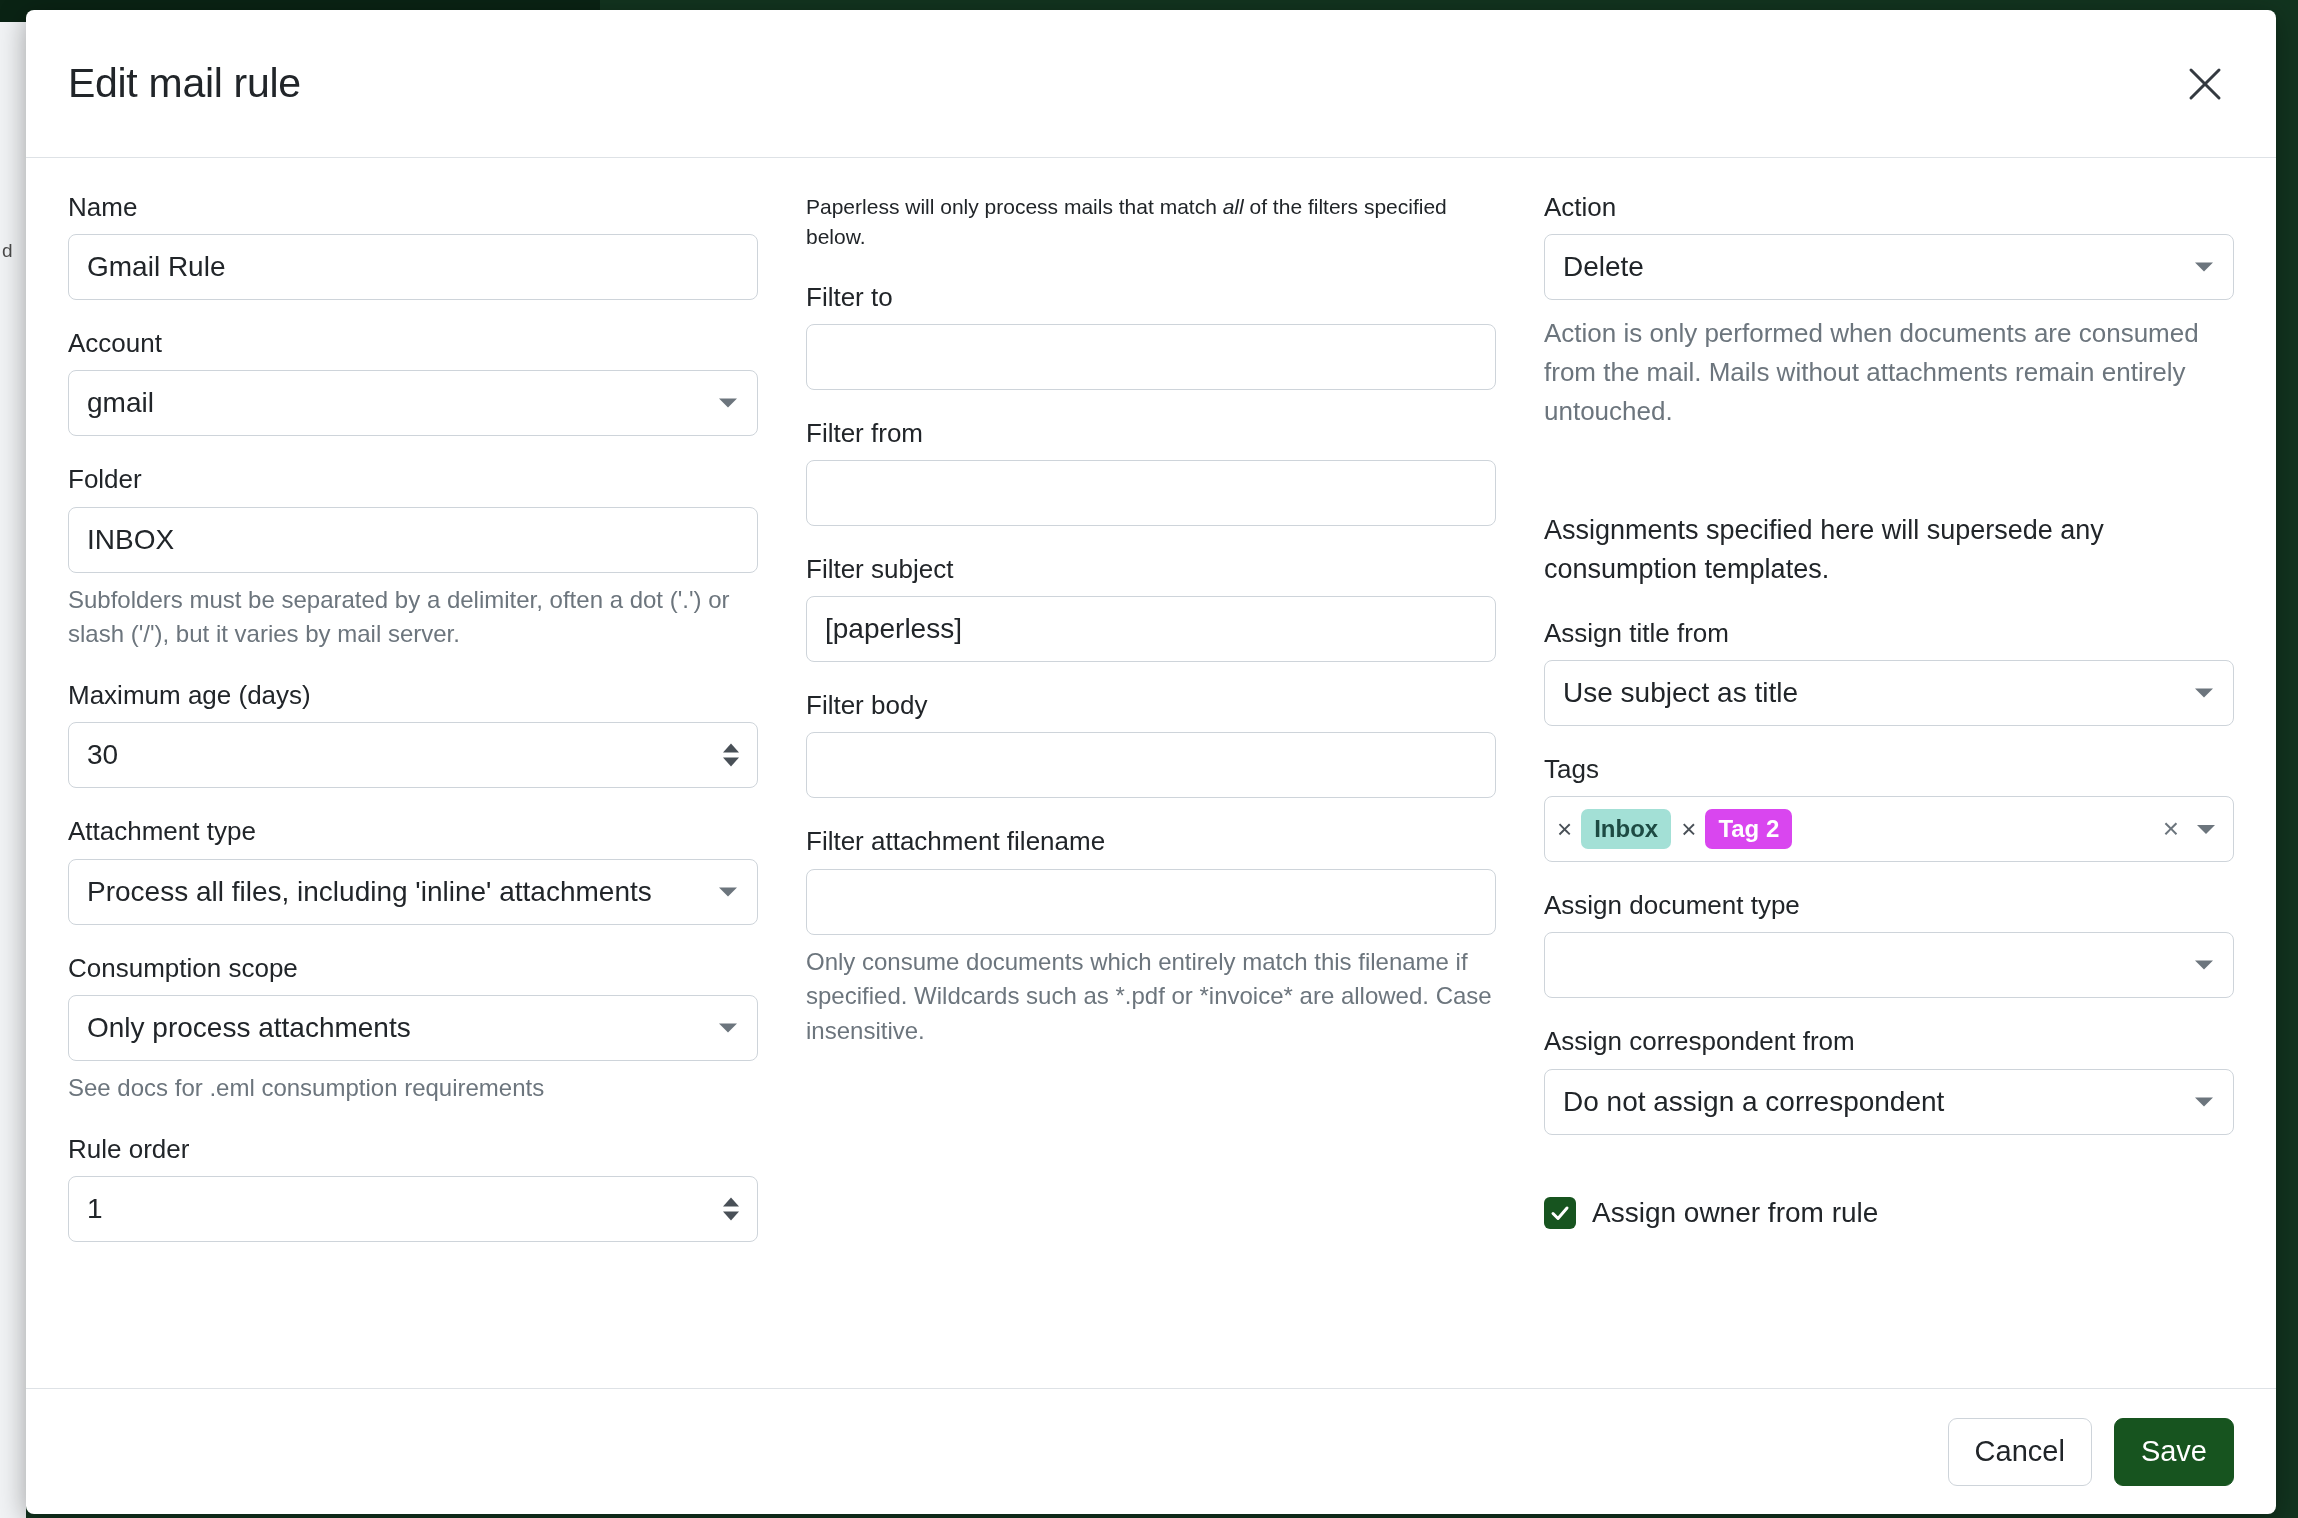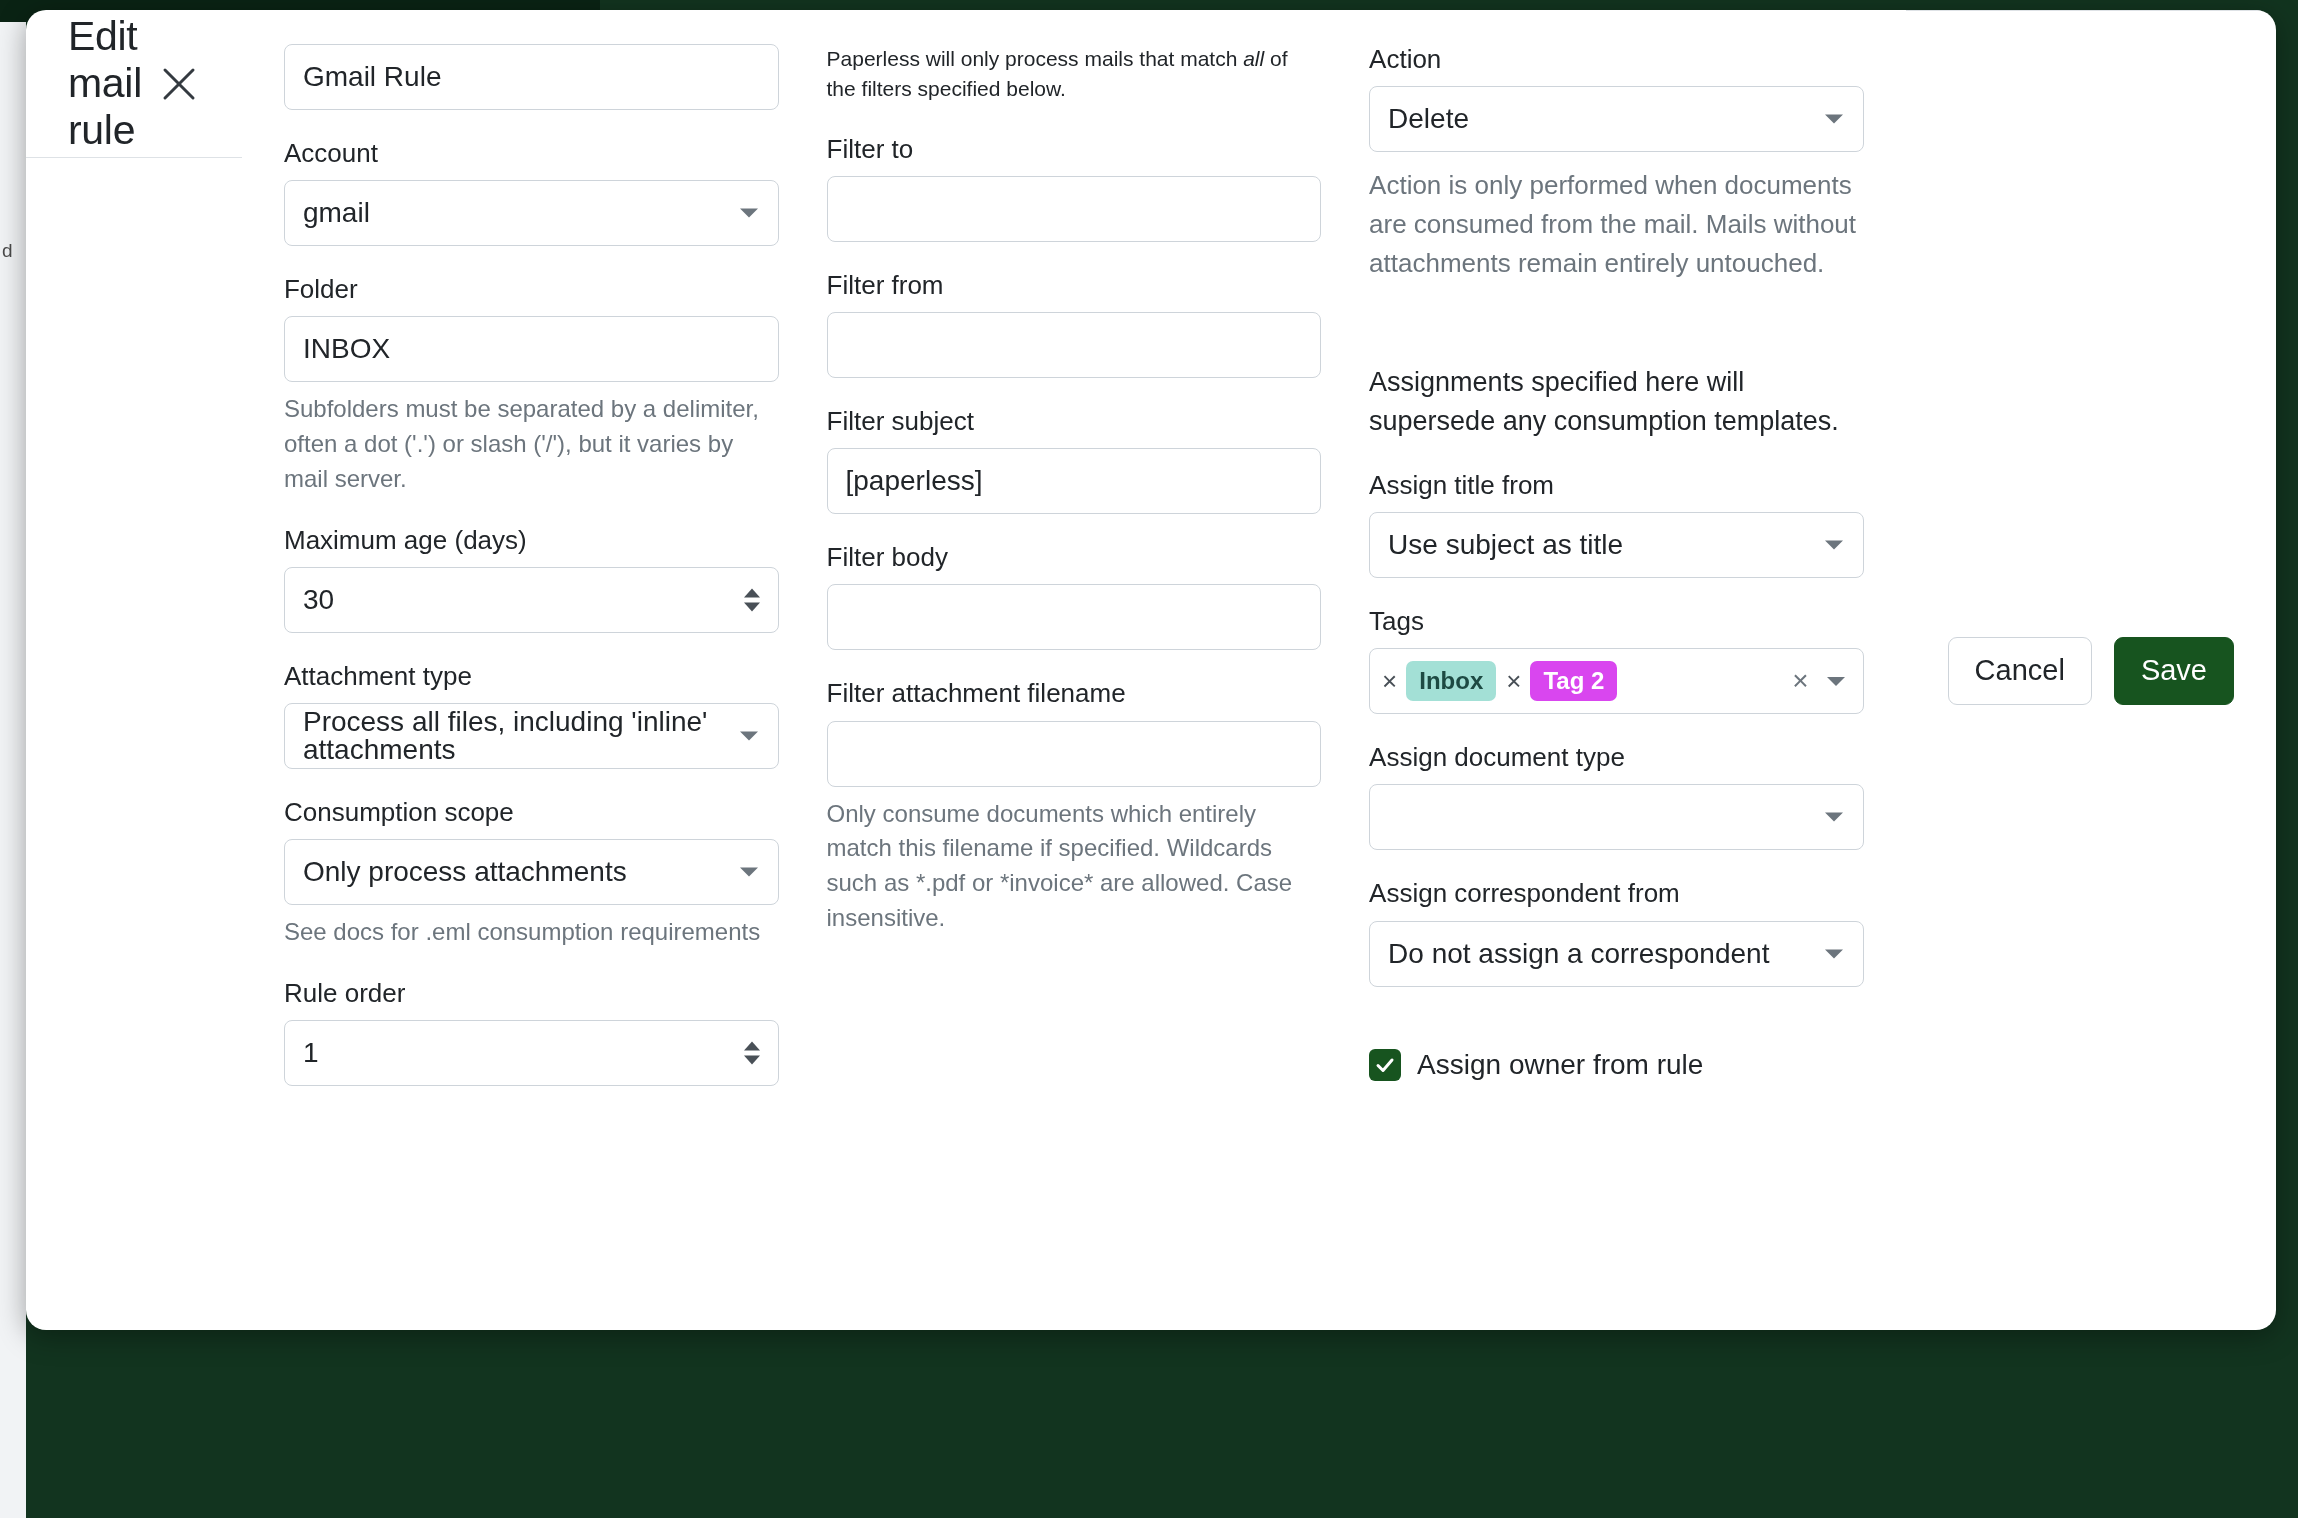--- a/index.html
+++ b/index.html
@@ -27,26 +27,26 @@
   }
   .backdrop-side-text {
     position: absolute;
     left: 2px; top: 218px;
     font-size: 19px; color: #4a4a4a;
   }
 
   .modal {
     position: absolute;
     left: 26px; top: 10px;
-    width: 2250px; height: 1320px;
+    width: 2250px; height: 1504px;
     background: #ffffff;
-    border-radius: 20px;
+    border-radius: 8px;
     box-shadow: 0 6px 28px rgba(0,0,0,0.35);
     display: flex;
-    flex-direction: row;
+    flex-direction: column;
     overflow: hidden;
   }
 
   .modal-header {
     height: 148px;
     flex: 0 0 148px;
     border-bottom: 1px solid #dee2e6;
     display: flex;
     align-items: center;
     padding: 0 42px;
@@ -282,20 +282,21 @@
         <line x1="35" y1="7" x2="7" y2="35" stroke="#343a40" stroke-width="3" stroke-linecap="round"></line>
       </svg>
     </button>
   </div>
 
   <div class="modal-body">
 
     <div class="col col-1">
 
       <div class="field">
+        <span class="fld-label">Name</span>
         <div class="input">Gmail Rule</div>
       </div>
 
       <div class="field">
         <span class="fld-label">Account</span>
         <div class="select">
           <span>gmail</span>
           <span class="caret"></span>
         </div>
       </div>

